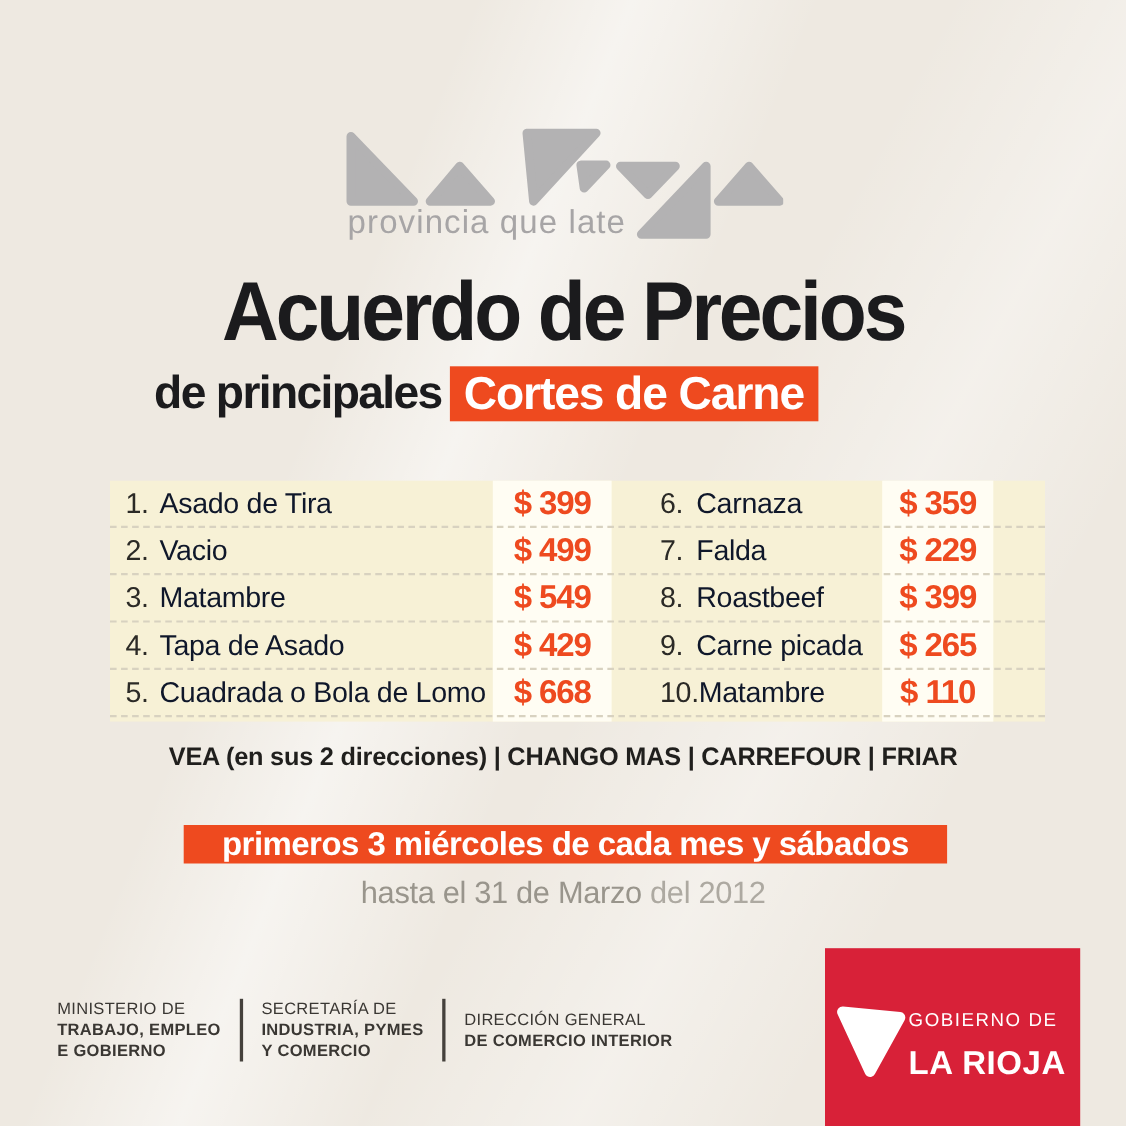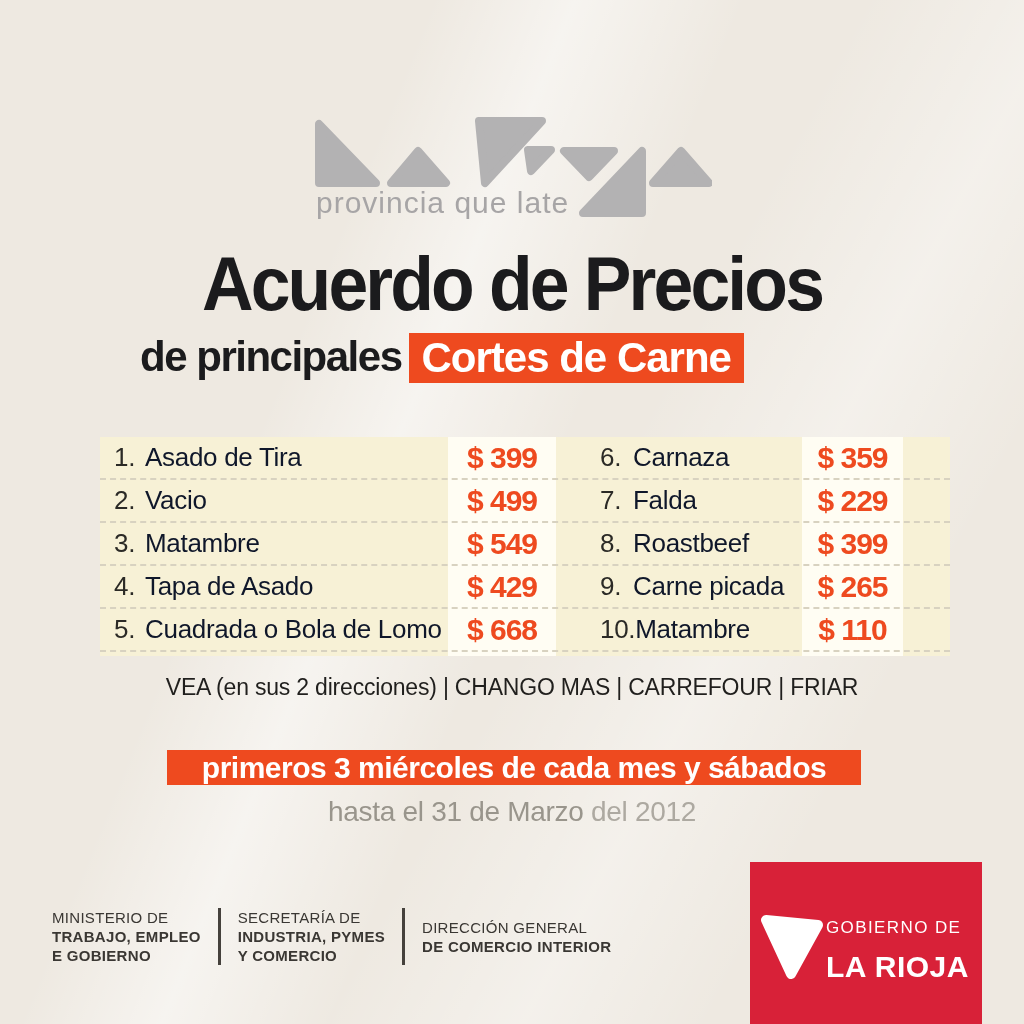--- a/index.html
+++ b/index.html
@@ -46,21 +46,21 @@
   .zone-name-r { width:246px; padding-left:44px; display:flex; align-items:center; }
   .zone-price-r { width:101px; display:flex; justify-content:center; }
   .i-num { display:inline-block; min-width:31px; font-size:26px; color:#2b2a26; letter-spacing:-.3px; }
   .zone-name-r .i-num { min-width:33px; }
   .i-name { font-size:26px; color:#0f172a; letter-spacing:-.3px; white-space:nowrap; }
   .i-price { font-size:30px; font-weight:800; color:#ee4a1f; letter-spacing:-1px; white-space:nowrap; }
 
   
   .stores {
     position:absolute; left:0; top:674px; width:1024px; text-align:center;
-    font-size:23px; font-weight:400; color:#201f1d; letter-spacing:-.2px;
+    font-size:23px; font-weight:700; color:#201f1d; letter-spacing:-.2px;
   }
 
   
   .banner {
     position:absolute; left:167px; top:750px; width:694px; height:35px;
     background:#ee4a1f; display:flex; align-items:center; justify-content:center;
   }
   .banner span { color:#ffffff; font-size:30px; font-weight:700; letter-spacing:-.5px; }
   .deadline { position:absolute; left:0; top:796px; width:1024px; text-align:center; font-size:28px; letter-spacing:-.3px; }
   .deadline .b { font-weight:400; color:#99958c; }

